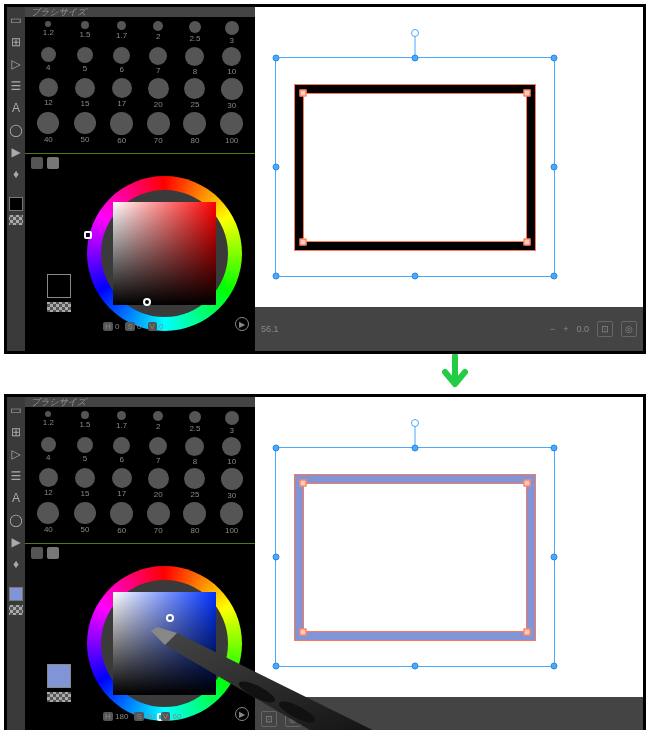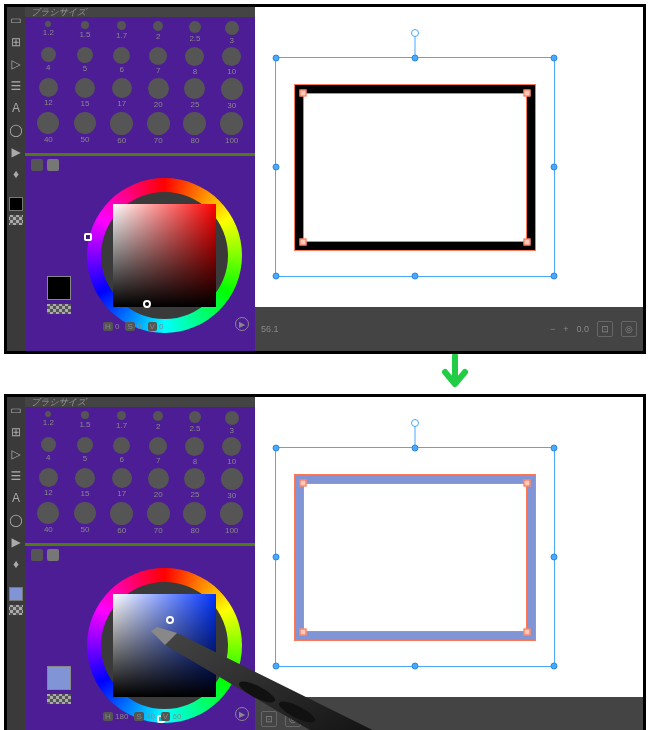--- a/index.html
+++ b/index.html
@@ -4,30 +4,30 @@
 <style>
   * { box-sizing: border-box; margin: 0; padding: 0; }
   body { background: #fff; font-family: Arial, sans-serif; width: 650px; }
   .frame { border: 3px solid #000; margin: 4px; position: relative; height: 350px; overflow: hidden; }
   .sidebar { position: absolute; left: 0; top: 0; width: 18px; height: 100%; background: #3a3a3a; display: flex; flex-direction: column; align-items: center; padding-top: 6px; gap: 8px; }
   .tool-icon { width: 14px; height: 14px; color: #aaa; font-size: 12px; display: flex; align-items: center; justify-content: center; }
   .color-swatches { margin-top: 8px; display: flex; flex-direction: column; gap: 4px; align-items: center; }
   .swatch { width: 14px; height: 14px; border: 1px solid #777; }
   .checker { width: 14px; height: 10px; background: repeating-conic-gradient(#555 0 25%, #aaa 0 50%) 50% / 6px 6px; }
   
-  .panel { position: absolute; left: 18px; top: 0; width: 230px; height: 100%; background: #4c1d95; }
+  .panel { position: absolute; left: 18px; top: 0; width: 230px; height: 100%; background: #000000; }
   .panel-header { height: 10px; background: #444; display: flex; align-items: center; padding-left: 6px; }
   .brush-title { color: #999; font-size: 9px; font-style: italic; }
   
   .brush-grid { padding: 4px 8px; display: grid; grid-template-columns: repeat(6, 1fr); gap: 2px 6px; }
   .brush-cell { display: flex; flex-direction: column; align-items: center; }
   .brush-dot { background: #555; border-radius: 50%; }
   .brush-lbl { color: #888; font-size: 8px; margin-top: 1px; }
   
-  .color-sec { position: relative; height: 180px; margin-top: 4px; border-top: 3px solid #4d7c0f; }
+  .color-sec { position: relative; height: 180px; margin-top: 4px; border-top: 1px solid #4d7c0f; }
   .color-bar { display: flex; gap: 4px; padding: 3px 6px; }
   .color-bar .ic { width: 12px; height: 12px; background: #555; border-radius: 2px; }
   
   .wheel-wrap { position: absolute; left: 62px; top: 22px; width: 155px; height: 155px; }
   .hue-ring { width: 100%; height: 100%; border-radius: 50%; background: conic-gradient(red, yellow, lime, cyan, blue, magenta, red); padding: 14px; }
   .hue-inner { width: 100%; height: 100%; border-radius: 50%; background: #3a3a3a; padding: 12px; }
   .sv-box { width: 100%; height: 100%; }
   .hue-handle, .sv-handle { position: absolute; width: 8px; height: 8px; border: 2px solid #fff; border-radius: 2px; background: rgba(0,0,0,0.2); }
   
   .mini-swatch { position: absolute; left: 22px; width: 24px; height: 24px; border: 1px solid #888; }

